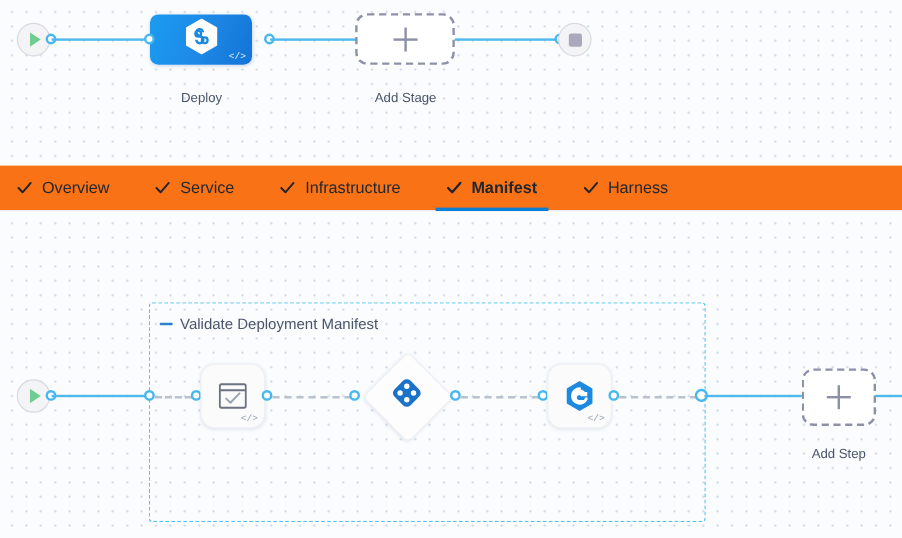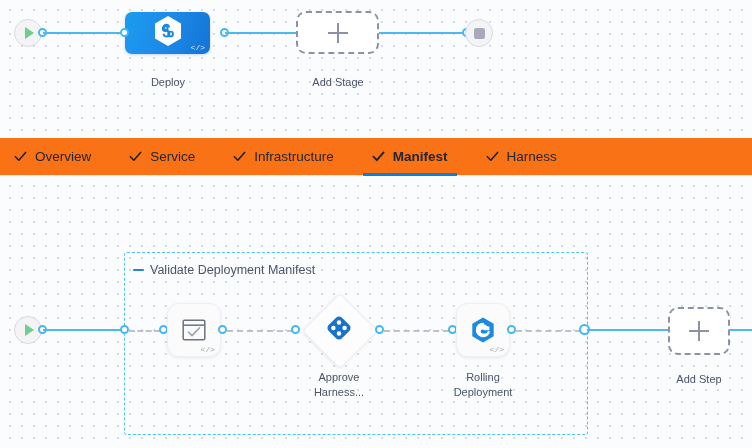--- a/index.html
+++ b/index.html
@@ -256,38 +256,34 @@
     <div class="diamond-ico" style="left:339px;top:154px;transform:translate(-50%,-50%);">
       <svg width="30" height="30" viewBox="0 0 30 30">
         <rect x="5.6" y="5.6" width="18.8" height="18.8" rx="4.2" transform="rotate(45 15 15)" fill="#1a72c9"></rect>
         <circle cx="15" cy="9.4" r="2.25" fill="#ffffff"></circle>
         <circle cx="20.6" cy="15" r="2.25" fill="#ffffff"></circle>
         <circle cx="15" cy="20.6" r="2.25" fill="#ffffff"></circle>
         <circle cx="9.4" cy="15" r="2.25" fill="#ffffff"></circle>
       </svg>
     </div>
     <div class="dot" style="left:375px;top:149px;"></div>
-    <div class="label" style="left:284px;top:194px;width:110px;">Approve
-Harness...</div>
 
     <div class="dline" style="left:384px;top:154px;width:65px;"></div>
     <div class="dot" style="left:448px;top:149px;"></div>
 
     <div class="step" style="left:456px;top:127px;">
       <svg width="28" height="28" viewBox="0 0 28 28">
         <path d="M14 1.6 L24.7 7.8 L24.7 20.2 L14 26.4 L3.3 20.2 L3.3 7.8 Z" fill="#1b8ae0"></path>
         <path d="M18.6 10.6 A6.2 6.2 0 1 0 19.3 17.4 L13.6 17.4 A2.0 2.0 0 1 1 15.3 14.2
                  L20.4 14.2 L20.4 10.6 Z" fill="#ffffff"></path>
         <path d="M14 8.0 a6 6 0 1 0 5.6 8.2" fill="none" stroke="#ffffff" stroke-width="2.4" stroke-linecap="round"></path>
       </svg>
       <div class="codeglyph" style="color:#9aa3ae;">&lt;/&gt;</div>
     </div>
     <div class="dot" style="left:507px;top:149px;"></div>
-    <div class="label" style="left:428px;top:194px;width:110px;">Rolling
-Deployment</div>
 
     <div class="dline" style="left:516px;top:154px;width:65px;"></div>
     <div class="dot lg" style="left:579px;top:148px;"></div>
 
     <div class="line" style="left:587px;top:153px;width:82px;"></div>
 
     <div class="addbox" style="left:668px;top:131px;width:62px;height:48px;">
       <div class="plus"></div>
     </div>
     <div class="line" style="left:729px;top:153px;width:23px;"></div>

